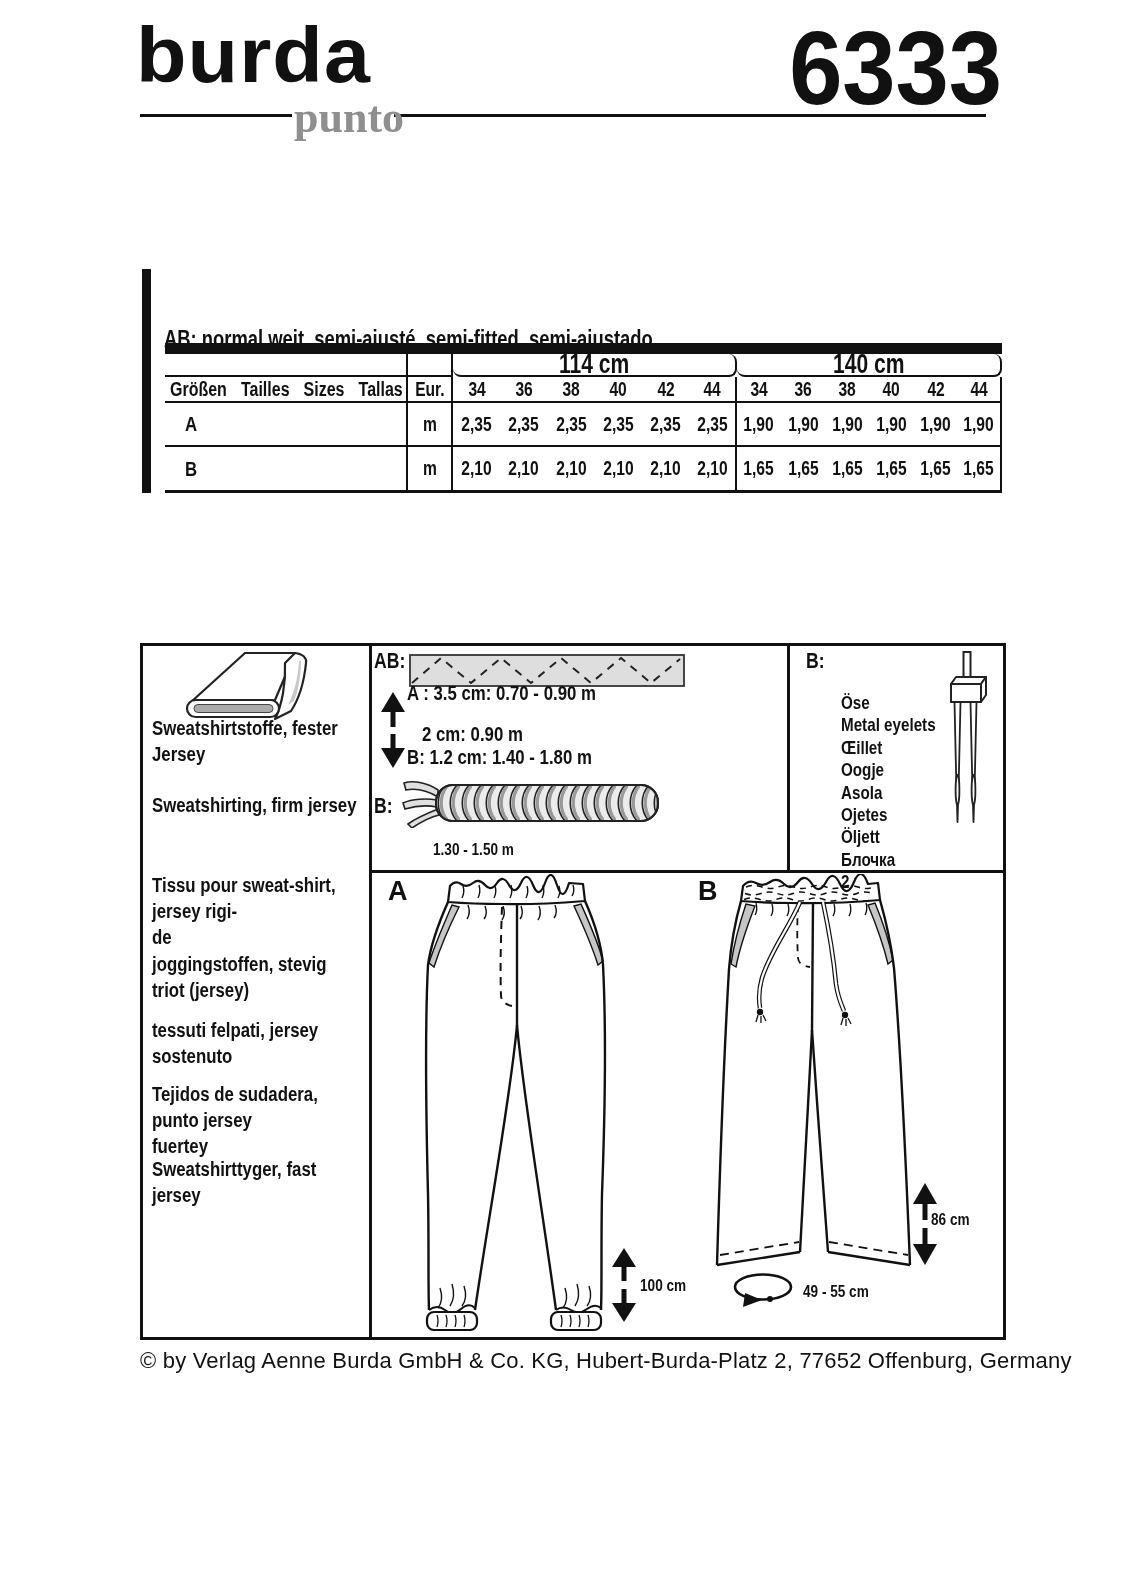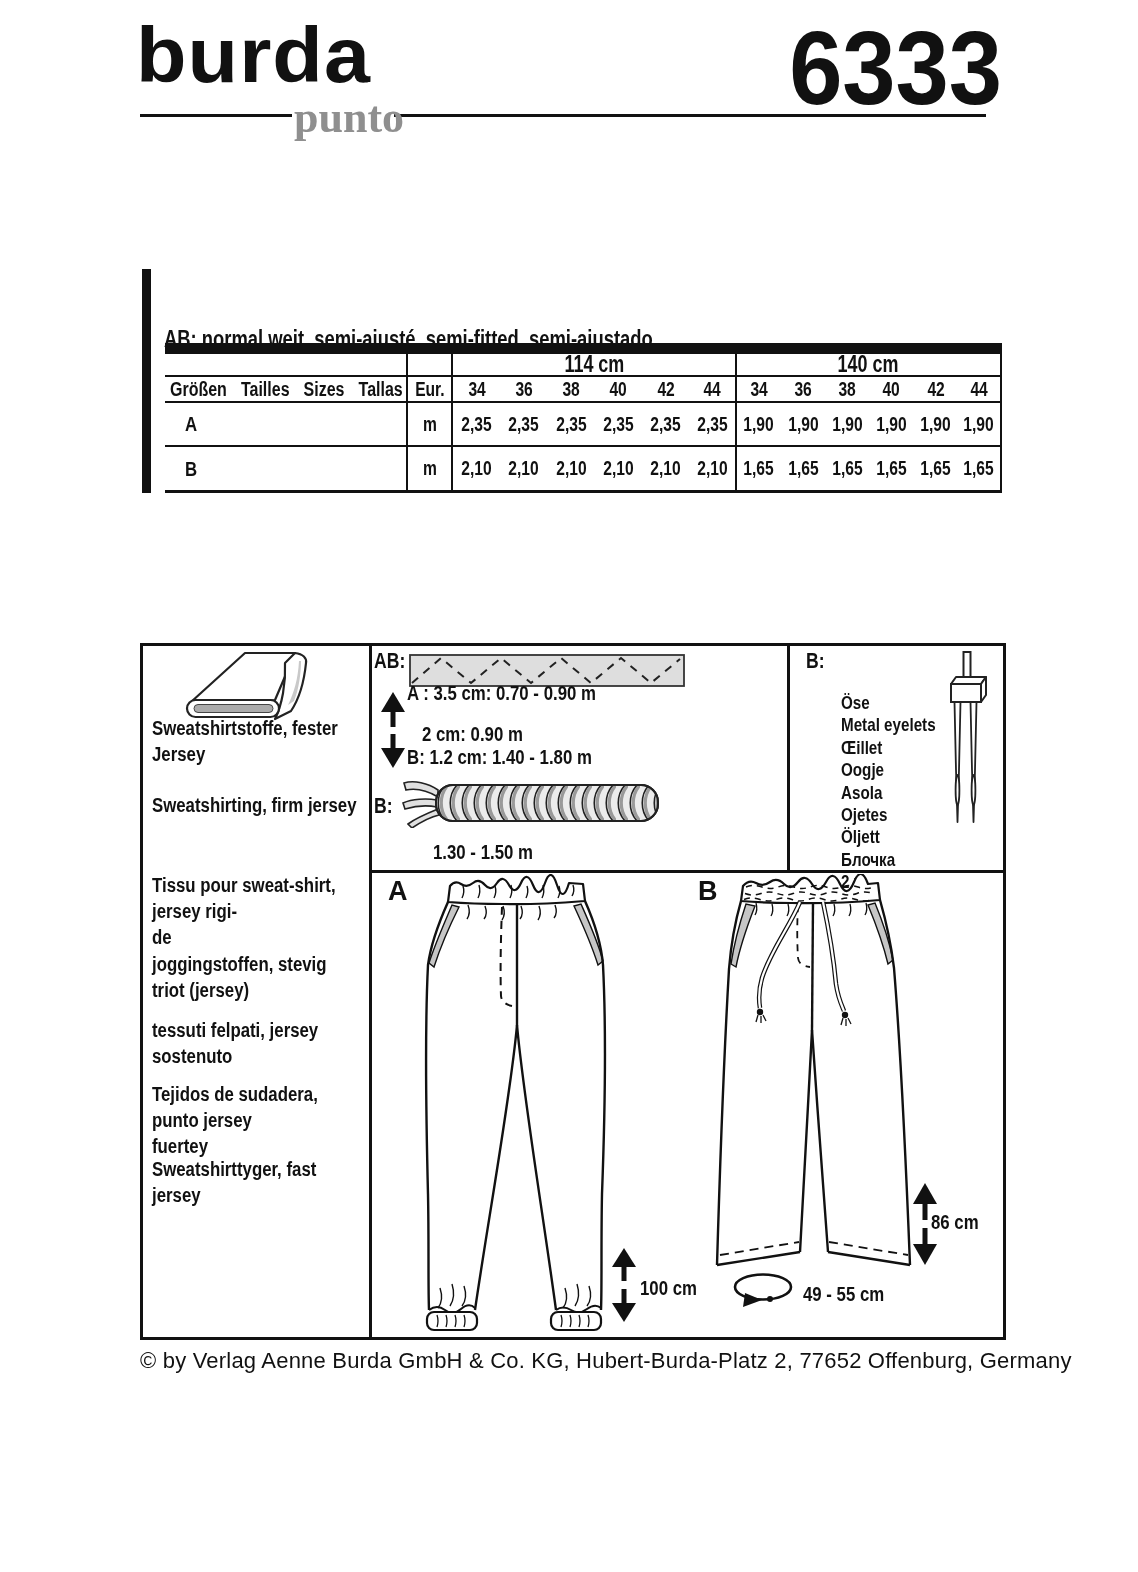--- a/index.html
+++ b/index.html
@@ -25,38 +25,38 @@
   .subtitle{left:164px;top:301px;font-size:23px;line-height:1.1;margin-top:26px;}
   
   .ftable{left:165px;top:343px;width:838px;display:grid;
           grid-template-columns:243px 45px repeat(6,47.3px) repeat(6,44.2px);
           grid-template-rows:11px 23px 26px 44px 46px;}
   .tbar{grid-column:1/-1;background:#111;}
   .c{border-bottom:2px solid #111;display:flex;align-items:center;justify-content:center;
      font-size:20px;font-weight:700;min-width:0;}
   .c.last{border-bottom-width:3px;}
   .br{border-right:2.5px solid #111;}
-  .g6{grid-column:span 6;font-size:23px;}
+  .g6{grid-column:span 6;font-size:27px;border-radius:8px;}
   .lblc{justify-content:flex-start;padding-left:5px;}
   .viewc{justify-content:flex-start;padding-left:20px;font-size:21px;}
   .sizes-label{word-spacing:12px;}
   
   .mainbox{left:140px;top:643px;width:866px;height:697px;border:3px solid #111;box-sizing:border-box;}
   .div-v1{left:369px;top:643px;width:3px;height:697px;background:#111;}
   .div-v2{left:787px;top:643px;width:3px;height:230px;background:#111;}
   .div-h1{left:369px;top:870px;width:637px;height:3px;background:#111;}
   
   .fab-item{left:152px;width:205px;font-size:20px;line-height:26px;}
   .fab-item .cblk{display:block;}
   .ru-bold{display:block;font-weight:700;}
   
   .nlabel{font-size:22px;font-weight:700;}
   .spec-line{left:407px;font-size:21px;line-height:1;}
   .eyelet-item{font-size:19px;line-height:22.4px;}
-  .meas{font-size:21px;font-weight:700;text-decoration:underline;}
+  .meas{font-size:17px;font-weight:700;text-decoration:underline;}
   .view-label{font-size:27px;font-weight:700;}
   svg{display:block;}
 </style>
 </head>
 <body>
 
 <div id="page">
 
   <div class="abs rule" style="left:140px;width:152px;"></div>
   <div class="abs rule" style="left:394px;width:592px;"></div>

